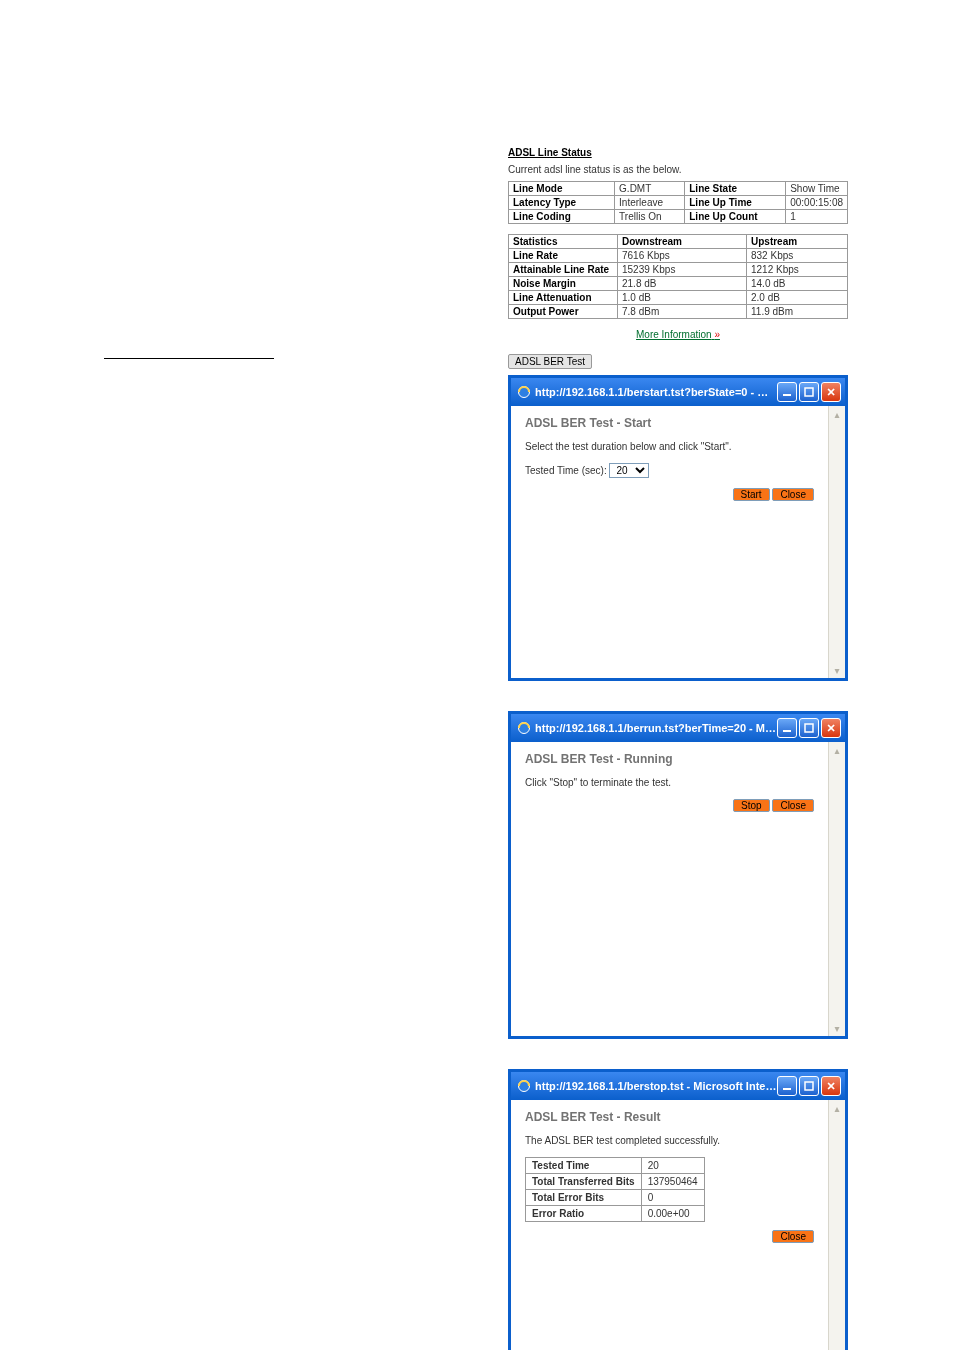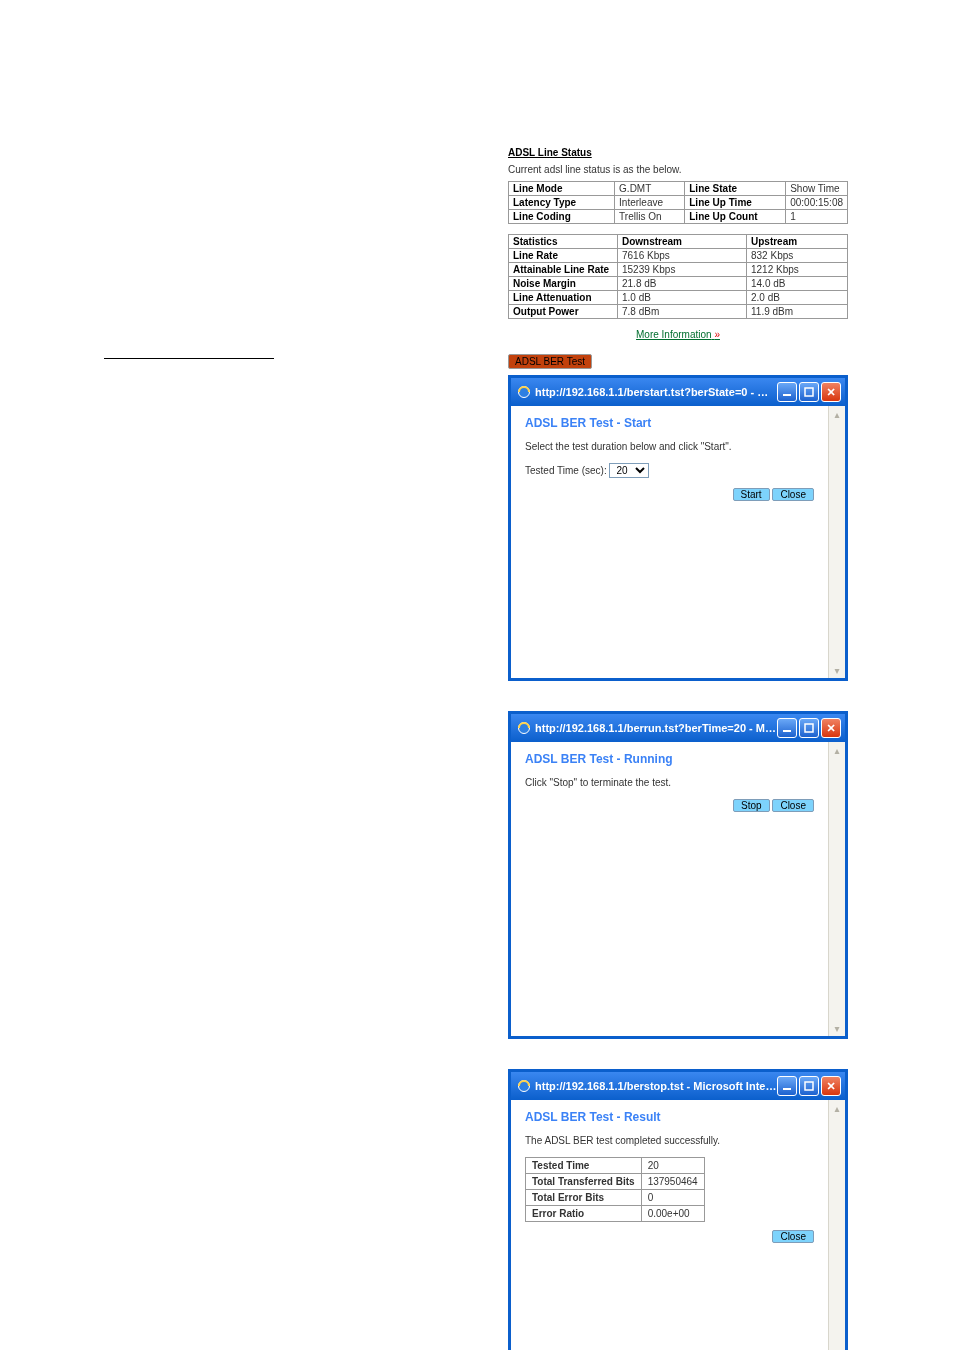--- a/index.html
+++ b/index.html
@@ -54,21 +54,21 @@
     font-size: 10px;
   }
   .morelink .arrow { color: #d00; }
   .bertest-btn-row {
     margin-bottom: 6px;
   }
   .bertest-btn {
     font-size: 10px;
     padding: 1px 6px;
     border: 1px solid #999;
-    background: #c2410c;
+    background: #e5e5e5;
     border-radius: 2px;
   }
   .dialog {
     width: 340px;
     border: 3px solid #0b5fcc;
     background: #fff;
     margin-bottom: 30px;
     box-sizing: border-box;
   }
   .titlebar {
@@ -132,27 +132,27 @@
   .scroll .arrow-btn {
     height: 16px;
     background: #f4f3ee;
     display:flex;align-items:center;justify-content:center;
     color:#b3b0a4;font-size:10px;
   }
   .scroll .track { flex: 1; }
   .dlg-title {
     font-weight: bold;
     font-size: 12px;
-    color: #3b82f6;
+    color: #737373;
     margin-bottom: 10px;
   }
   .dlg-p { margin-bottom: 10px; line-height: 1.3; }
   .btn {
     border: 1px solid #7e9db9;
-    background: #7dd3fc;
+    background: #f97316;
     padding: 0px 7px;
     font-size: 10px;
     font-family: Verdana, Arial, sans-serif;
     border-radius: 2px;
     color: #000;
   }
   .btn-row { text-align: right; margin-top: 8px; }
   .sel {
     border: 1px solid #7e9db9;
     background: #fff;

